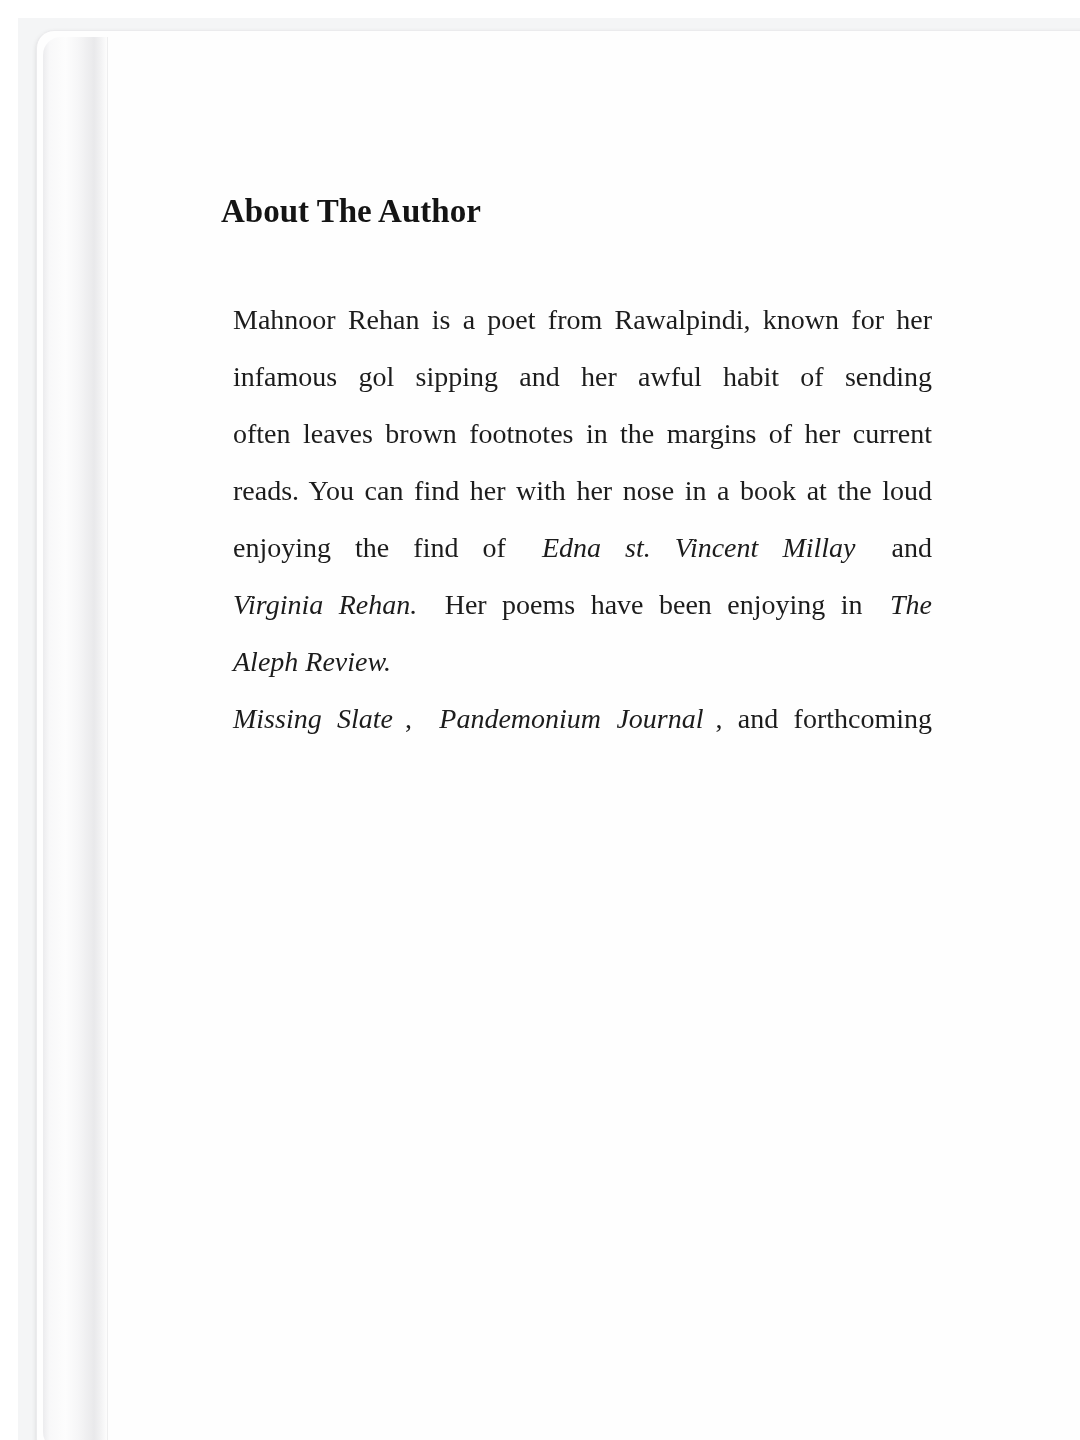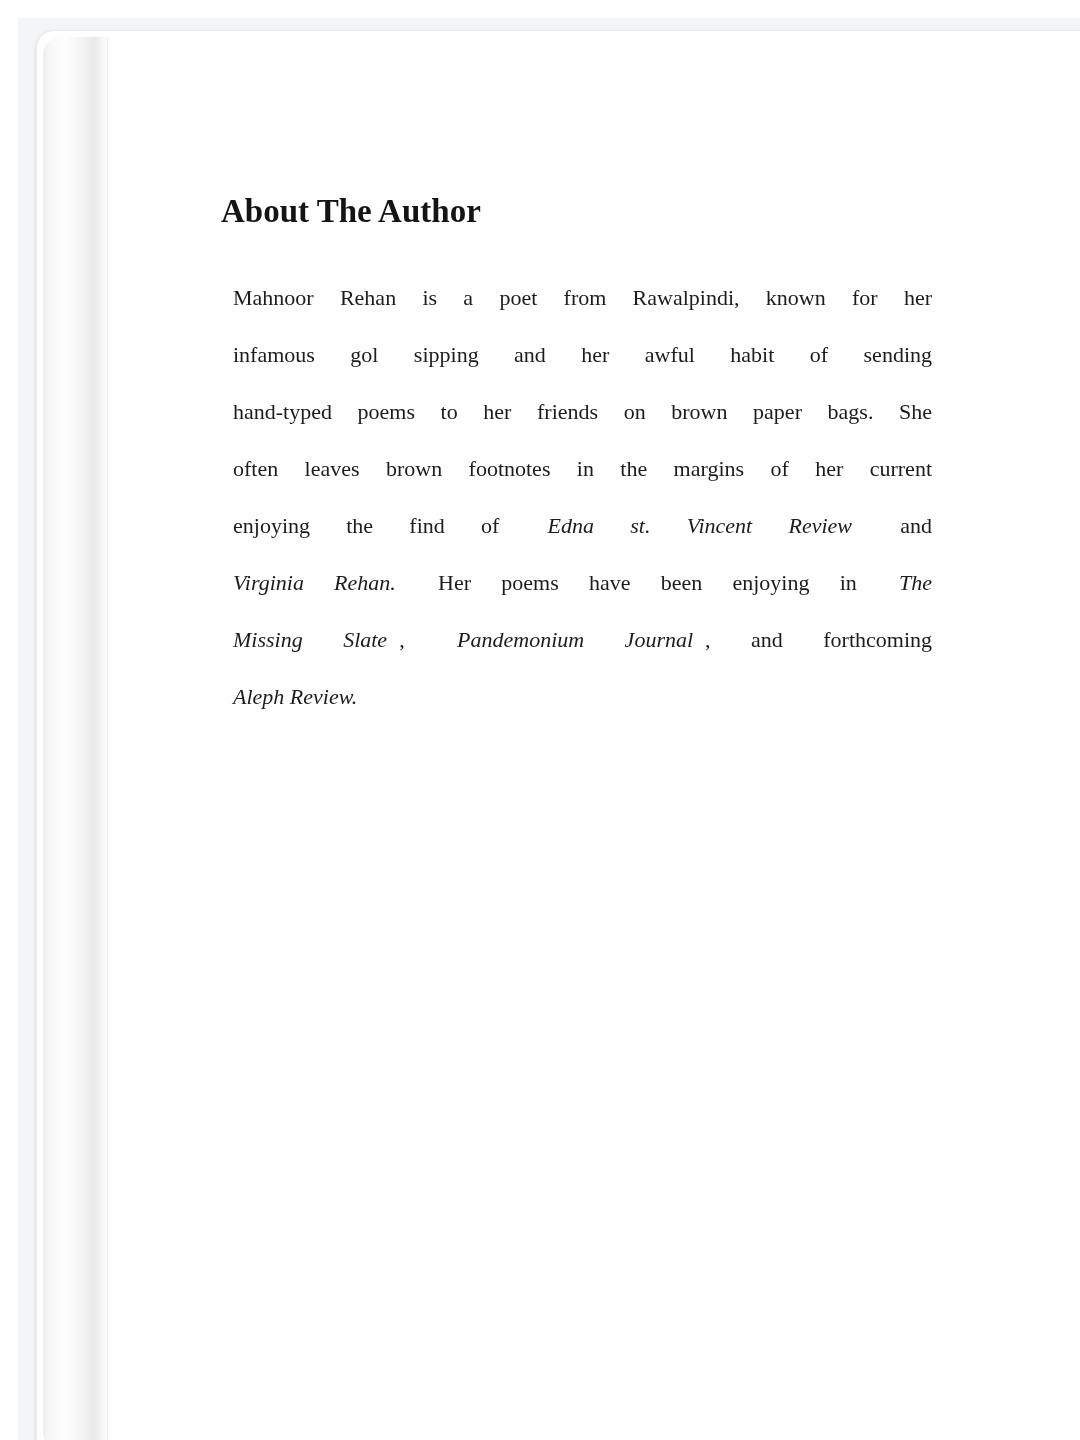--- a/index.html
+++ b/index.html
@@ -63,23 +63,23 @@
     top: 154px;
     font-weight: bold;
     font-size: 33px;
     line-height: 40px;
     color: #141414;
   }
 
   .paragraph {
     position: absolute;
     left: 178px;
-    top: 229px;
+    top: 251px;
     width: 723px;
-    font-size: 22px;
+    font-size: 28px;
     line-height: 51px;
     color: #1c1c1c;
   }
 
   .paragraph .line {
     text-align: justify;
     text-align-last: justify;
   }
 
   .paragraph .line.last {
@@ -95,21 +95,21 @@
 <body>
 
 <div class="stage">
   <div class="book">
     <div class="spine"></div>
     <div class="spine-crease"></div>
     <h1 class="heading">About The Author</h1>
     <div class="paragraph">
         <div class="line"><span>Mahnoor Rehan is a poet from Rawalpindi, known for her</span></div>
         <div class="line"><span>infamous gol sipping and her awful habit of sending</span></div>
-        <div class="line"><span>hand-typed poems to her friends on brown paper bags. She</span></div>
         <div class="line"><span>often leaves brown footnotes in the margins of her current</span></div>
-        <div class="line"><span>enjoying the find of </span><i>Edna st. Vincent Review</i><span> and</span></div>
+        <div class="line"><span>reads. You can find her with her nose in a book at the loud</span></div>
+        <div class="line"><span>enjoying the find of </span><i>Edna st. Vincent Millay</i><span> and</span></div>
         <div class="line"><i>Virginia Rehan.</i><span> Her poems have been enjoying in </span><i>The</i></div>
+        <div class="line last"><i>Aleph Review.</i></div>
         <div class="line"><i>Missing Slate</i><span>, </span><i>Pandemonium Journal</i><span>, and forthcoming</span></div>
-        <div class="line last"><i>Aleph Review.</i></div>
       </div>
   </div>
 </div>
 
 </body></html>

